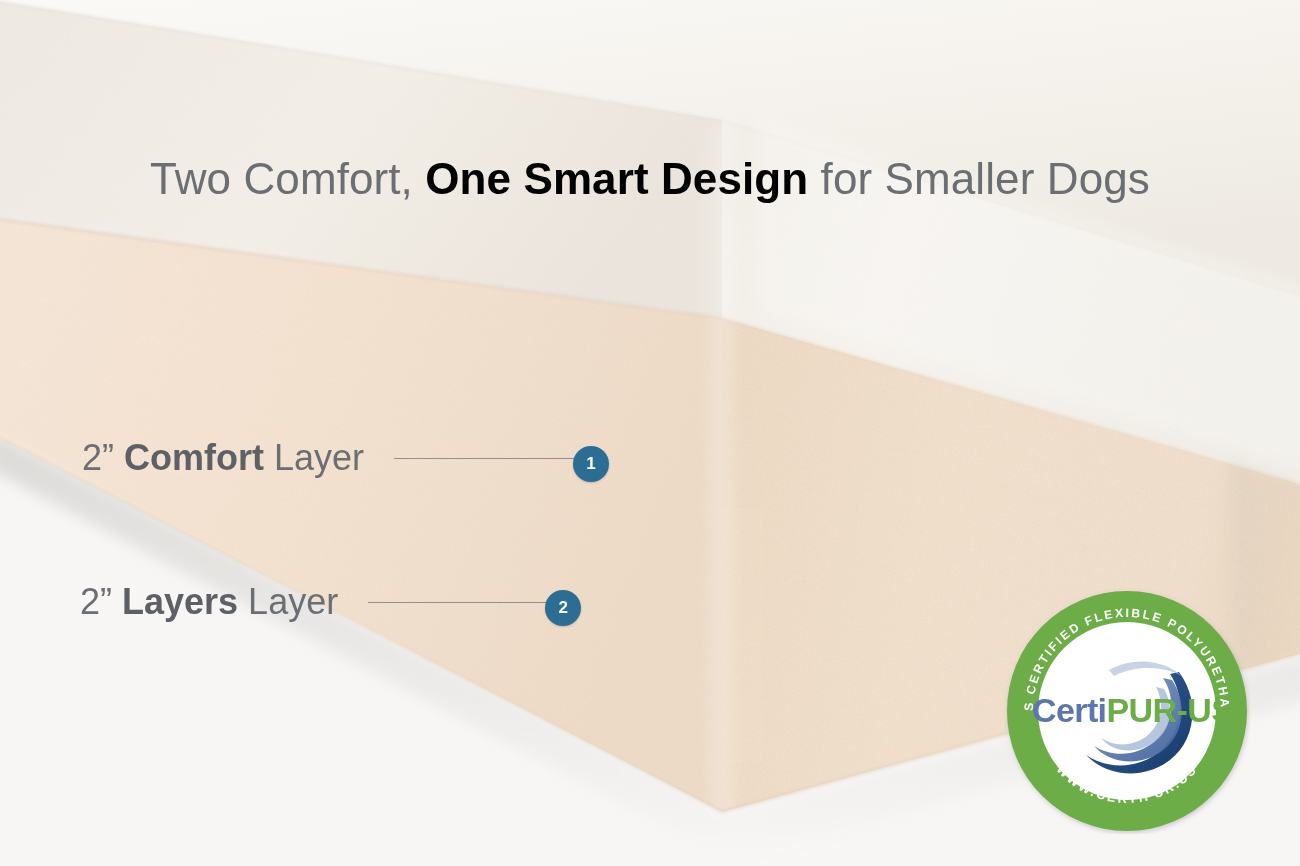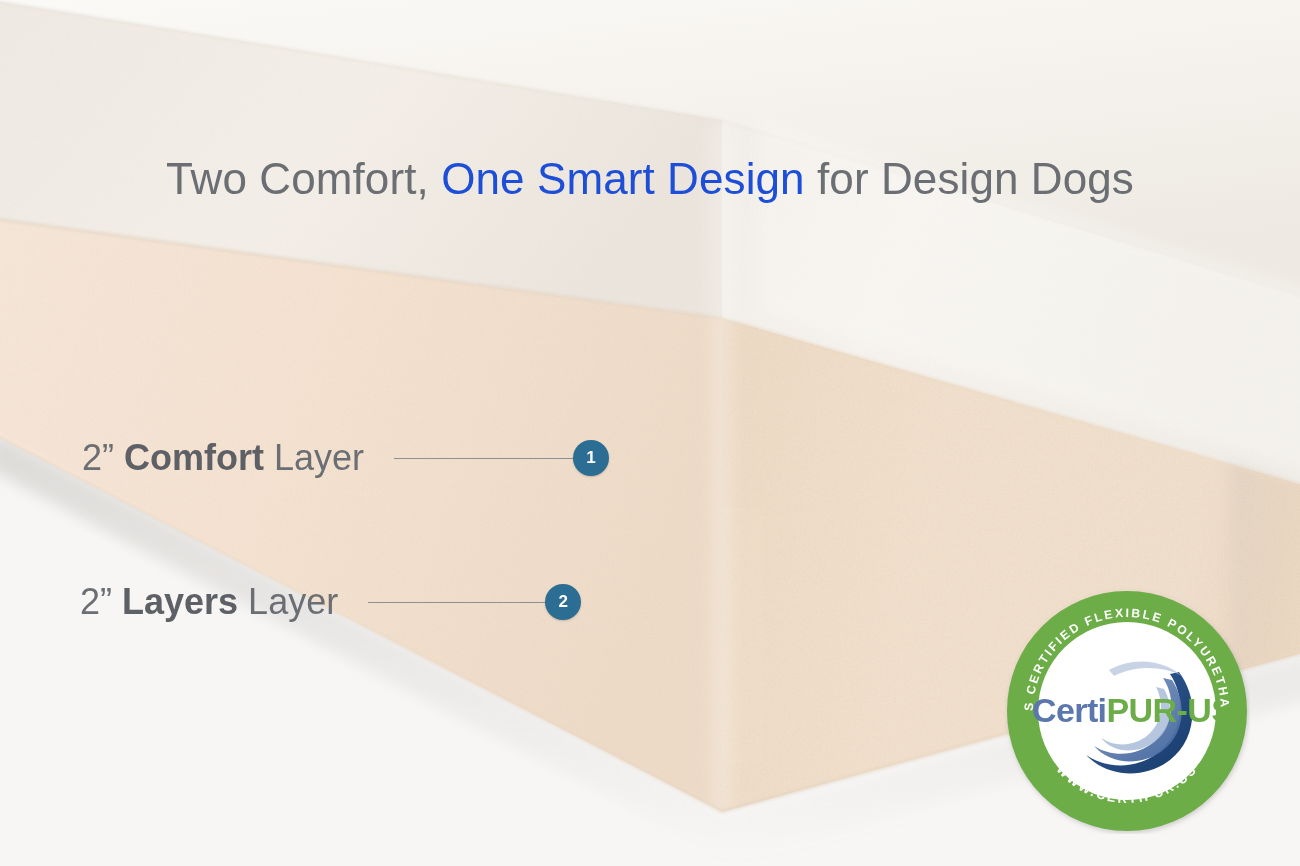--- a/index.html
+++ b/index.html
@@ -37,29 +37,29 @@
     width: 1300px;
     text-align: center;
     font-size: 44px;
     line-height: 58px;
     font-weight: 400;
     color: #6b6e73;
     letter-spacing: .1px;
     white-space: nowrap;
   }
   #headline .accent {
-    font-weight: 400;
-    color: #1d4ed8;
+    font-weight: 700;
+    color: #000000;
   }
 
   
   .callout {
     position: absolute;
     display: flex;
-    align-items: center;
+    align-items: flex-end;
     height: 48px;
   }
   .callout-label {
     font-size: 36px;
     line-height: 48px;
     color: #6b6e73;
     font-weight: 400;
     white-space: nowrap;
   }
   .callout-label .b { font-weight: 700; color: #5d6065; }
@@ -241,21 +241,21 @@
 
       <path d="M 722,812 L 1310,651" stroke="#ddcab3" stroke-width="2.6" fill="none" opacity="0.55" filter="url(#fEdgeSoft)"></path>
 
       <path d="M 1310,487 L 1310,651 L 1230,674 L 1230,461 Z" fill="url(#gShadowRight)" filter="url(#fSoft)" opacity="0.5"></path>
 
       <path d="M 760,120 L 1310,290 L 1310,470 L 760,310 Z" fill="#ffffff" opacity="0.22" filter="url(#fSoft)"></path>
     </svg>
   </div>
 
   <div id="headline">
-    <span>Two Comfort, </span><span class="accent">One Smart Design</span><span> for Design Dogs</span>
+    <span>Two Comfort, </span><span class="accent">One Smart Design</span><span> for Smaller Dogs</span>
   </div>
 
   <div class="callout" id="callout-comfort">
     <span class="callout-label"><span>2” </span><span class="b">Comfort</span><span> Layer</span></span>
     <span class="leader"></span>
     <span class="badge">1</span>
   </div>
 
   <div class="callout" id="callout-support">
     <span class="callout-label"><span>2” </span><span class="b">Layers</span><span> Layer</span></span>

